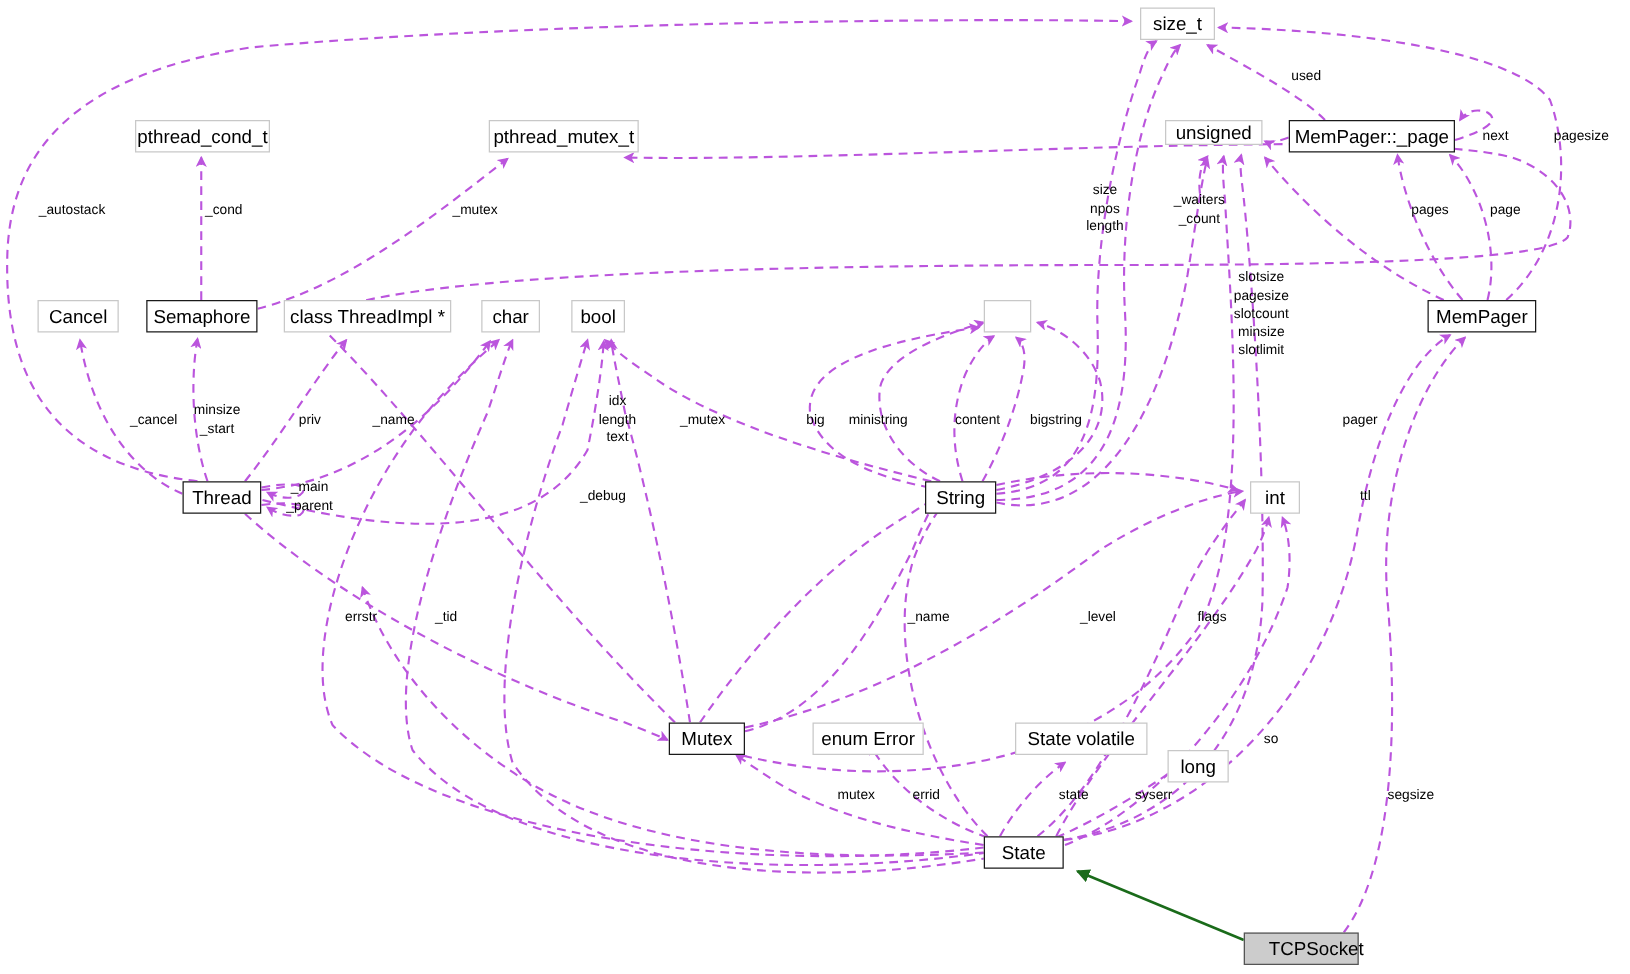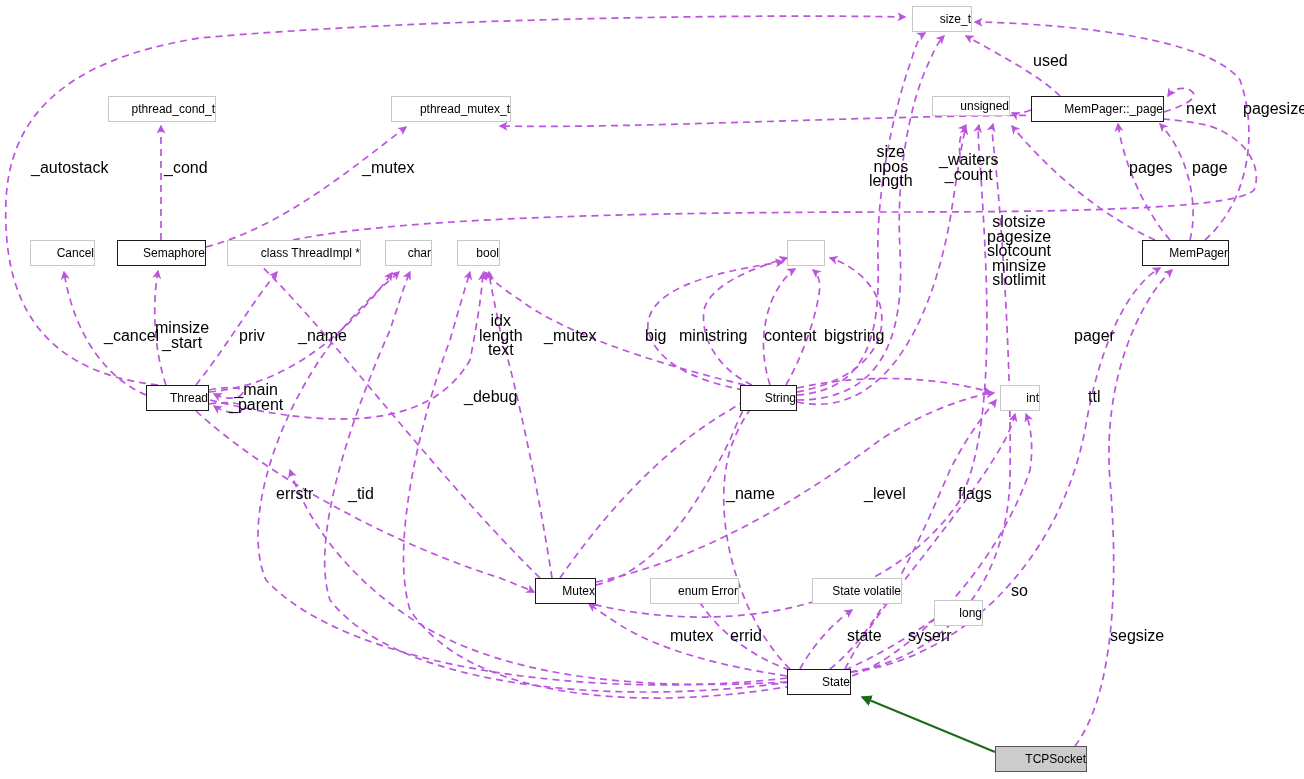--- a/index.html
+++ b/index.html
@@ -1,24 +1,24 @@
 <!DOCTYPE html>
 <html><head>
 <meta charset="utf-8">
 <style>
   html,body{margin:0;padding:0;background:#ffffff;}
   body{font-family:"Liberation Sans","DejaVu Sans",sans-serif;}
   #canvas{position:relative;width:1304px;height:779px;background:#ffffff;overflow:hidden;}
   svg.edges{position:absolute;left:0;top:0;width:1304px;height:779px;pointer-events:none;}
-  .node{position:absolute;box-sizing:border-box;display:flex;align-items:center;justify-content:flex-end;
-        font-size:12px;color:#000;background:#ffffff;white-space:nowrap;line-height:1;}
+  .node{position:absolute;box-sizing:border-box;display:flex;align-items:center;justify-content:center;
+        font-size:15px;color:#000;background:#ffffff;white-space:nowrap;line-height:1;}
   .node.plain{border:1px solid #c8c8c8;}
   .node.strong{border:1.7px solid #1a1a1a;}
   .node.filled{border:1.5px solid #555;background:#cccccc;padding-left:24px;}
-  .elabel{position:absolute;font-size:16px;color:#000;white-space:pre;line-height:14.6px;text-align:center;}
+  .elabel{position:absolute;font-size:11px;color:#000;white-space:pre;line-height:14.6px;text-align:center;}
 </style>
 </head>
 <body>
 
 <div id="canvas">
 
   <svg class="edges" viewBox="0 0 1304 779">
     <defs>
       <marker id="ah" markerWidth="9" markerHeight="9" refX="7.6" refY="4.5" orient="auto" markerUnits="userSpaceOnUse">
         <path d="M0,0 L9,4.5 L0,9 L2.4,4.5 Z" fill="#bb55dd"></path>
@@ -175,21 +175,21 @@
     </div>
   <div class="node plain" style="left:1000px;top:385px;width:40px;height:26px">
       <span>int</span>
     </div>
   <div class="node strong" style="left:535px;top:578px;width:61px;height:26px">
       <span>Mutex</span>
     </div>
   <div class="node plain" style="left:650px;top:578px;width:89px;height:26px">
       <span>enum Error</span>
     </div>
-  <div class="node plain" style="left:812px;top:578px;width:90px;height:26px">
+  <div class="node plain" style="left:812px;top:578px;width:106px;height:26px">
       <span>State volatile</span>
     </div>
   <div class="node plain" style="left:934px;top:600px;width:49px;height:26px">
       <span>long</span>
     </div>
   <div class="node strong" style="left:787px;top:669px;width:64px;height:26px">
       <span>State</span>
     </div>
   <div class="node filled" style="left:995px;top:746px;width:92px;height:26px">
       <span>TCPSocket</span>

